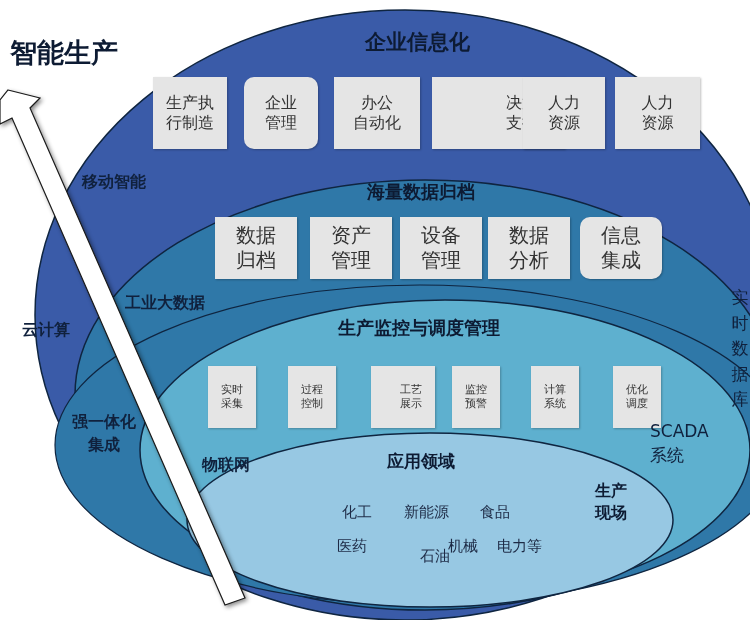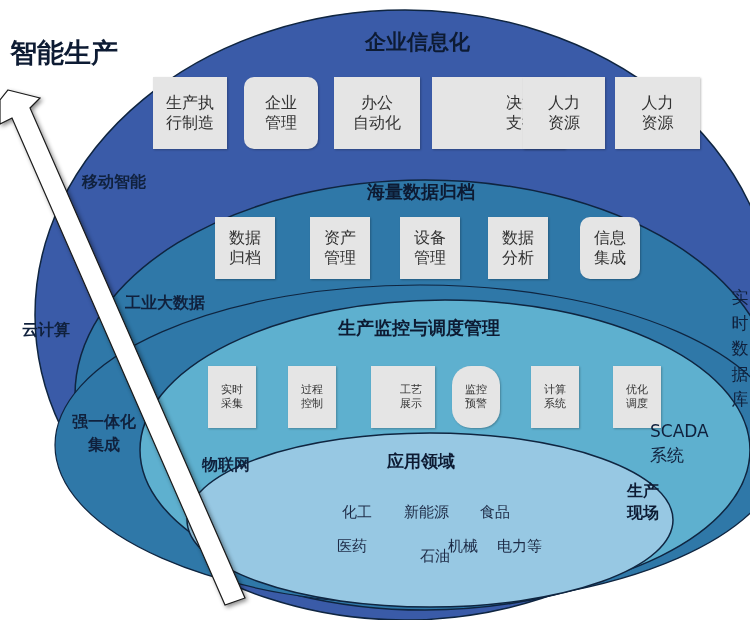--- a/index.html
+++ b/index.html
@@ -5,21 +5,21 @@
   html,body{margin:0;padding:0;background:#ffffff;}
   body{width:750px;height:620px;position:relative;overflow:hidden;font-family:"DejaVu Sans","Liberation Sans",sans-serif;}
   #canvas{position:absolute;left:0;top:0;width:750px;height:620px;}
   .lbl{position:absolute;color:#0d1b33;font-weight:bold;white-space:nowrap;}
   .title{font-size:21px;}
   .subtitle{font-size:18px;}
   .side{font-size:16px;color:#10213d;}
   .box{position:absolute;background:#e5e5e5;color:#333;display:flex;flex-direction:column;align-items:center;justify-content:center;text-align:center;line-height:1.25;box-shadow:1px 1px 2px rgba(0,0,0,0.25);}
   .box span{display:block;}
   .box.l1{font-size:16px;width:74px;height:72px;top:77px;}
-  .box.l2{font-size:16px;width:60px;height:62px;top:217px;}
+  .box.l2{font-size:20px;width:82px;height:62px;top:217px;}
   .box.l3{font-size:11px;width:48px;height:62px;top:366px;}
   .vert{position:absolute;font-size:17px;color:#10213d;line-height:1.5;width:20px;text-align:center;}
   .app{position:absolute;font-size:15px;color:#1d2a45;white-space:nowrap;}
 </style>
 </head>
 <body>
 
 <svg id="canvas" viewBox="0 0 750 620" xmlns="http://www.w3.org/2000/svg">
 
   <ellipse cx="405" cy="315" rx="370" ry="305" fill="#3a5ba8" stroke="#0f2540" stroke-width="1.5"></ellipse>
@@ -93,42 +93,42 @@
     <span>采集</span>
   </div>
 <div class="box l3" style="left:288px;">
     <span>过程</span>
     <span>控制</span>
   </div>
 <div class="box l3" style="left:371px;padding-left:16px;">
     <span>工艺</span>
     <span>展示</span>
   </div>
-<div class="box l3" style="left:452px;border-radius:19px;">
+<div class="box l3" style="left:452px;">
     <span>监控</span>
     <span>预警</span>
   </div>
 <div class="box l3" style="left:531px;">
     <span>计算</span>
     <span>系统</span>
   </div>
 <div class="box l3" style="left:613px;">
     <span>优化</span>
     <span>调度</span>
   </div>
 
 <div class="lbl" style="left:387px;top:450px;font-size:17px;">应用领域</div>
 <div class="app" style="left:342px;top:503px;">化工</div>
 <div class="app" style="left:404px;top:503px;text-align:center;">新能源</div>
 <div class="app" style="left:480px;top:503px;">食品</div>
 <div class="app" style="left:337px;top:537px;">医药</div>
 <div class="app" style="left:392px;top:547px;margin-left:28px;">石油</div>
 <div class="app" style="left:448px;top:537px;">机械</div>
 <div class="app" style="left:497px;top:537px;">电力等</div>
-<div class="lbl" style="left:595px;top:480px;font-size:16px;line-height:1.4;margin-left:32px;">
+<div class="lbl" style="left:595px;top:480px;font-size:16px;line-height:1.4;">
   <div>生产</div>
   <div>现场</div>
 </div>
 
 <div class="lbl side" style="left:82px;top:172px;">移动智能</div>
 <div class="lbl side" style="left:125px;top:293px;">工业大数据</div>
 <div class="lbl side" style="left:22px;top:320px;">云计算</div>
 <div class="lbl side" style="left:72px;top:410px;text-align:center;line-height:1.45;">
   <div>强一体化</div>
   <div>集成</div>

